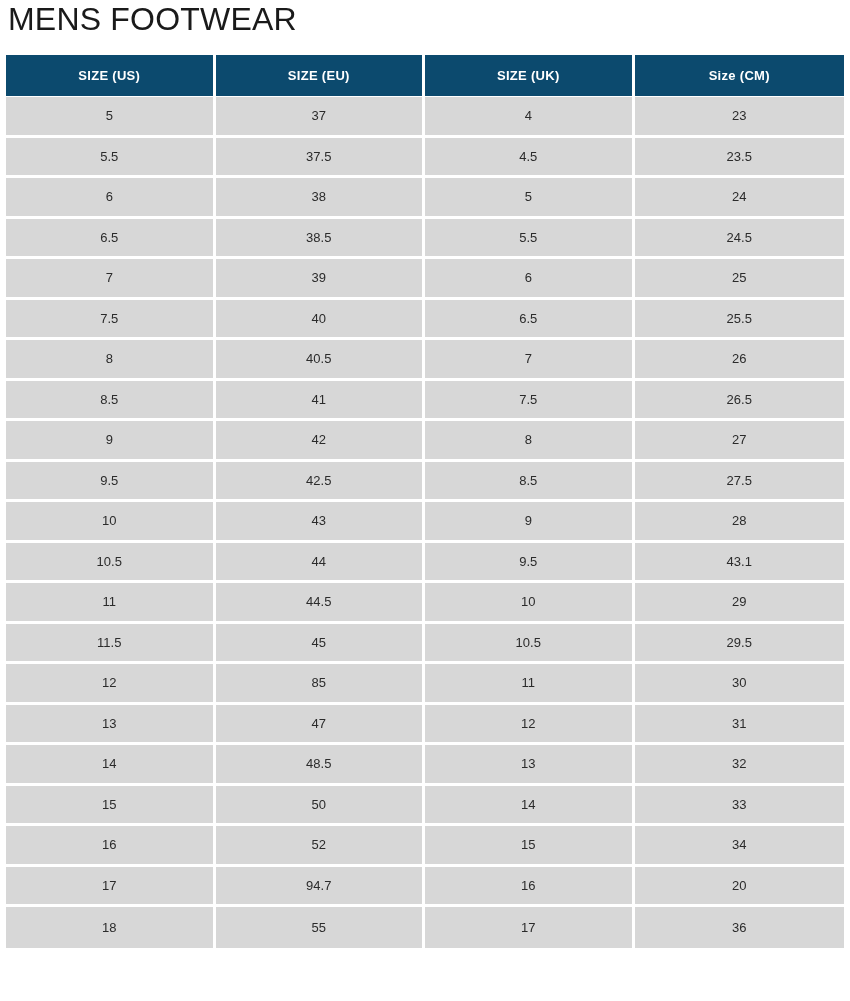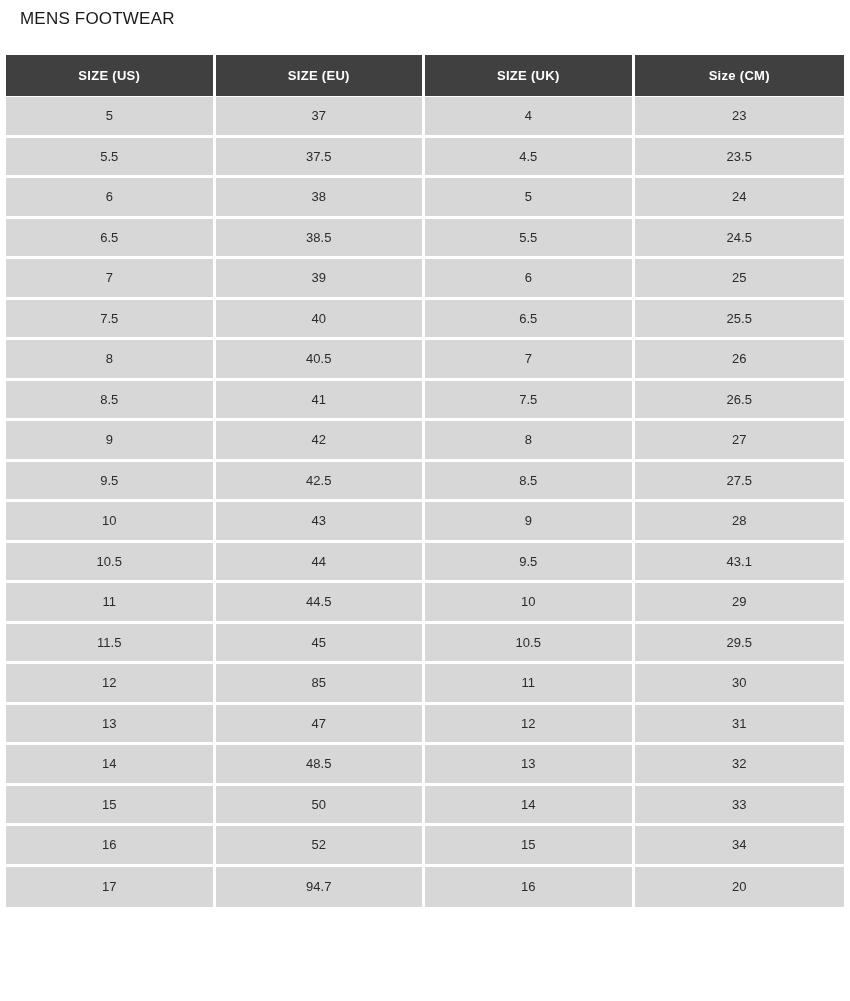--- a/index.html
+++ b/index.html
@@ -16,47 +16,46 @@
   #page {
     position: relative;
     width: 850px;
     height: 1001px;
     background: #ffffff;
   }
   .page-title {
     position: absolute;
     left: 8px;
     top: 2px;
-    font-size: 17px;
+    font-size: 32px;
     font-weight: 400;
     letter-spacing: 0.2px;
     color: #1a1a1a;
     line-height: 34px;
     white-space: nowrap;
-    margin-left: 12px;
   }
   .size-table {
     position: absolute;
     left: 6px;
     top: 55px;
     width: 838px;
     border-collapse: separate;
     border-spacing: 0;
     table-layout: fixed;
   }
   .size-table th,
   .size-table td {
     width: 25%;
     text-align: center;
     vertical-align: middle;
     box-sizing: border-box;
   }
   .size-table thead th {
     height: 42px;
-    background: #404040;
+    background: #0c4a6e;
     color: #ffffff;
     font-size: 13px;
     font-weight: 700;
     letter-spacing: 0.3px;
     border-right: 3px solid #ffffff;
     border-bottom: 1px solid #ffffff;
   }
   .size-table thead th:last-child {
     border-right: none;
   }
@@ -206,16 +205,22 @@
           <td>52</td>
           <td>15</td>
           <td>34</td>
         </tr>
         <tr>
           <td>17</td>
           <td>94.7</td>
           <td>16</td>
           <td>20</td>
         </tr>
+        <tr>
+          <td>18</td>
+          <td>55</td>
+          <td>17</td>
+          <td>36</td>
+        </tr>
       </tbody>
   </table>
 
 </div>
 
 </body></html>

